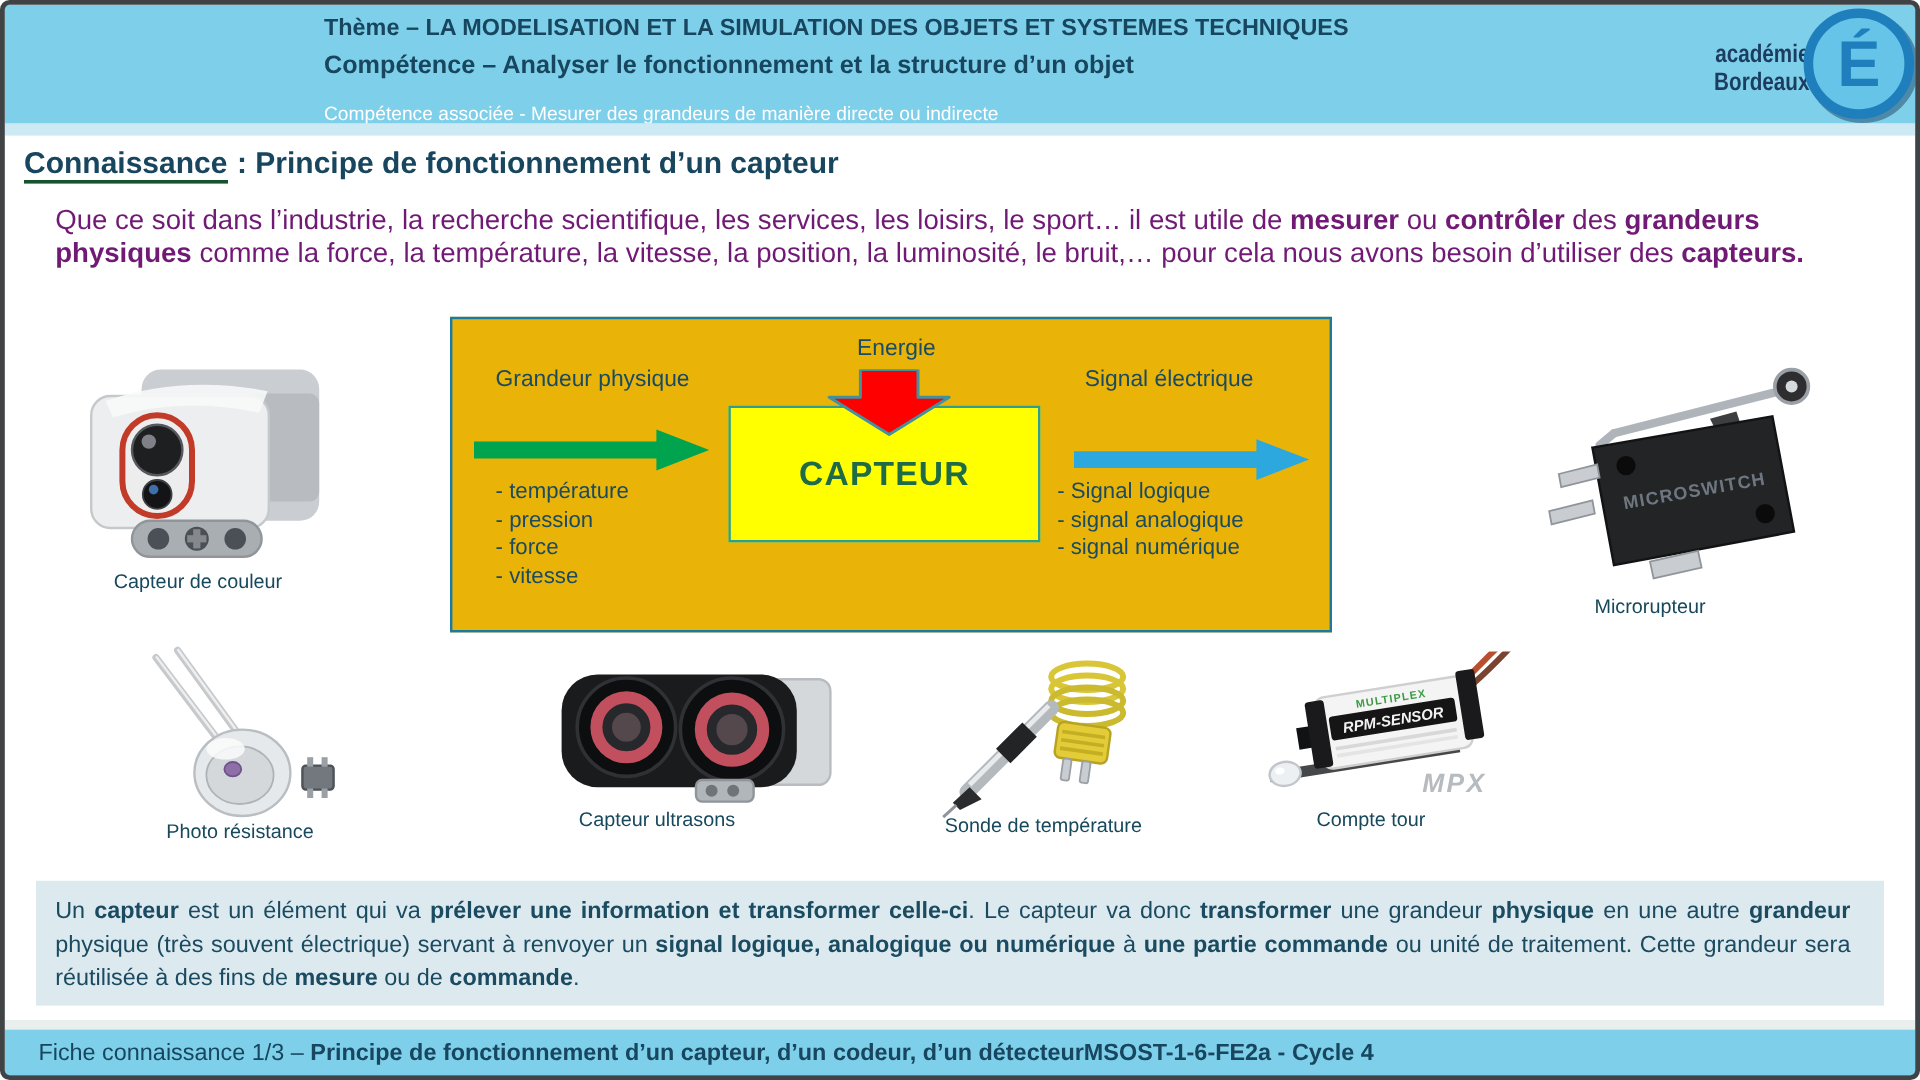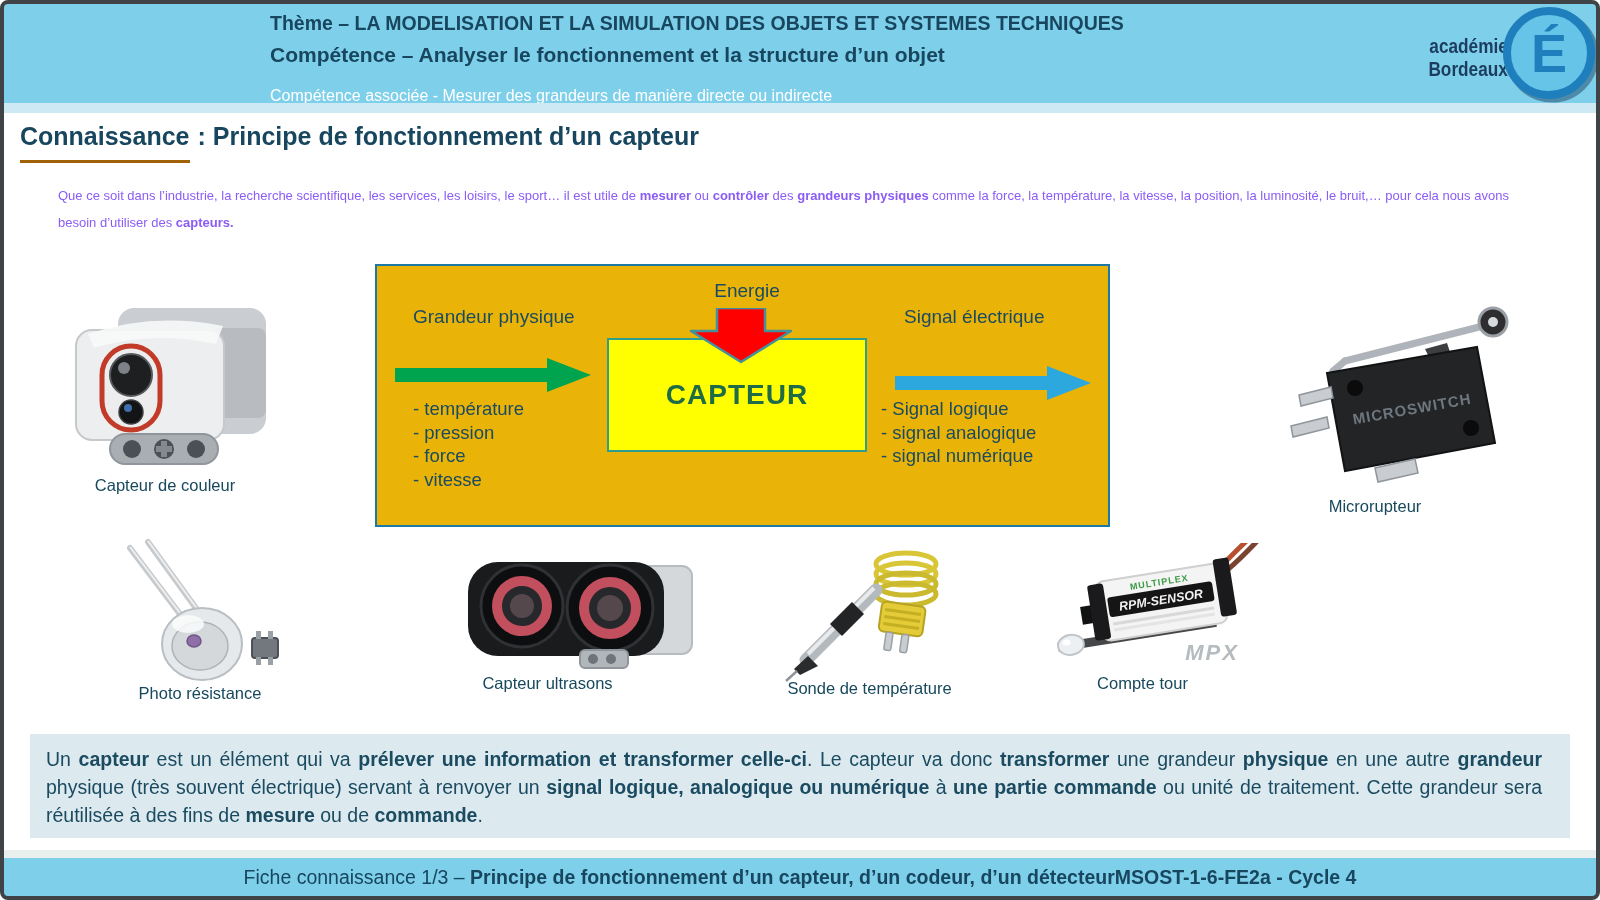--- a/index.html
+++ b/index.html
@@ -20,23 +20,23 @@
   .ht1{font-size:19.5px;font-weight:bold;color:#17465E;}
   .ht2{font-size:21px;font-weight:bold;color:#17465E;margin-top:8px;}
   .ht3{font-size:16px;color:#ffffff;margin-top:20px;}
   .academy{position:absolute;right:2px;top:2px;width:200px;height:97px;}
   .academy-text{position:absolute;right:86px;top:28px;text-align:right;color:#1C3D5F;font-weight:bold;font-size:21px;line-height:23px;transform:scaleX(.82);transform-origin:right center;}
   .academy-badge{position:absolute;right:-8px;top:-4px;width:104px;height:104px;}
   .header-strip{position:absolute;left:4px;top:103px;right:4px;height:10px;background:#CDE9F4;}
 
   
   .main-title{position:absolute;left:20px;top:122px;font-size:25px;font-weight:bold;color:#17465E;z-index:2;}
-  .main-title .u{border-bottom:3px solid #a16207;padding-bottom:10px;}
+  .main-title .u{border-bottom:3px solid #14532d;padding-bottom:0;}
   .main-title .rest{margin-left:8px;}
-  .intro{position:absolute;left:46px;top:170px;width:1472px;margin:12px;font-size:13px;line-height:27px;color:#8b5cf6;}
+  .intro{position:absolute;left:46px;top:170px;width:1472px;margin:0;font-size:23px;line-height:27px;color:#701a75;}
 
   
   .diagram{position:absolute;left:375px;top:264px;width:731px;height:259px;border:2px solid #1B7AA4;background:#eab308;z-index:1;}
   .dg-label{position:absolute;font-size:19px;color:#1A4B61;white-space:nowrap;}
   .dg-energie{left:295px;top:14px;width:150px;text-align:center;}
   .dg-grandeur{left:36px;top:40px;}
   .dg-signal{left:527px;top:40px;}
   .arrow-red{position:absolute;left:304px;top:42px;z-index:3;}
   .arrow-green{position:absolute;left:18px;top:90px;}
   .arrow-blue{position:absolute;left:518px;top:98px;}
@@ -49,21 +49,21 @@
   
   .fig{position:absolute;}
   .caption{position:absolute;text-align:center;font-size:16.5px;color:#17485C;white-space:nowrap;}
 
   
   .defbox{position:absolute;left:30px;top:734px;width:1540px;height:104px;background:#DCE9EE;box-sizing:border-box;}
   .defbox p{margin:0;padding:11px 28px 0 16px;font-size:19.5px;line-height:28px;color:#1A4B61;text-align:justify;}
 
   
   .pre-footer-strip{position:absolute;left:4px;top:850px;right:4px;height:8px;background:#E9EFEC;}
-  .footer{position:absolute;left:4px;top:858px;right:4px;height:38px;background:#7ECFEA;display:flex;align-items:center;justify-content:center;padding:0 8px;box-sizing:border-box;z-index:5;}
+  .footer{position:absolute;left:4px;top:858px;right:4px;height:38px;background:#7ECFEA;display:flex;align-items:center;justify-content:flex-start;padding:0 28px;box-sizing:border-box;z-index:5;}
   .footer-left,.footer-right{font-size:19.5px;color:#17465E;white-space:nowrap;}
   .footer-right{font-weight:bold;}
   .b{font-weight:bold;}
 </style>
 </head>
 <body>
 
 <div class="page">
 
   <div class="header">

